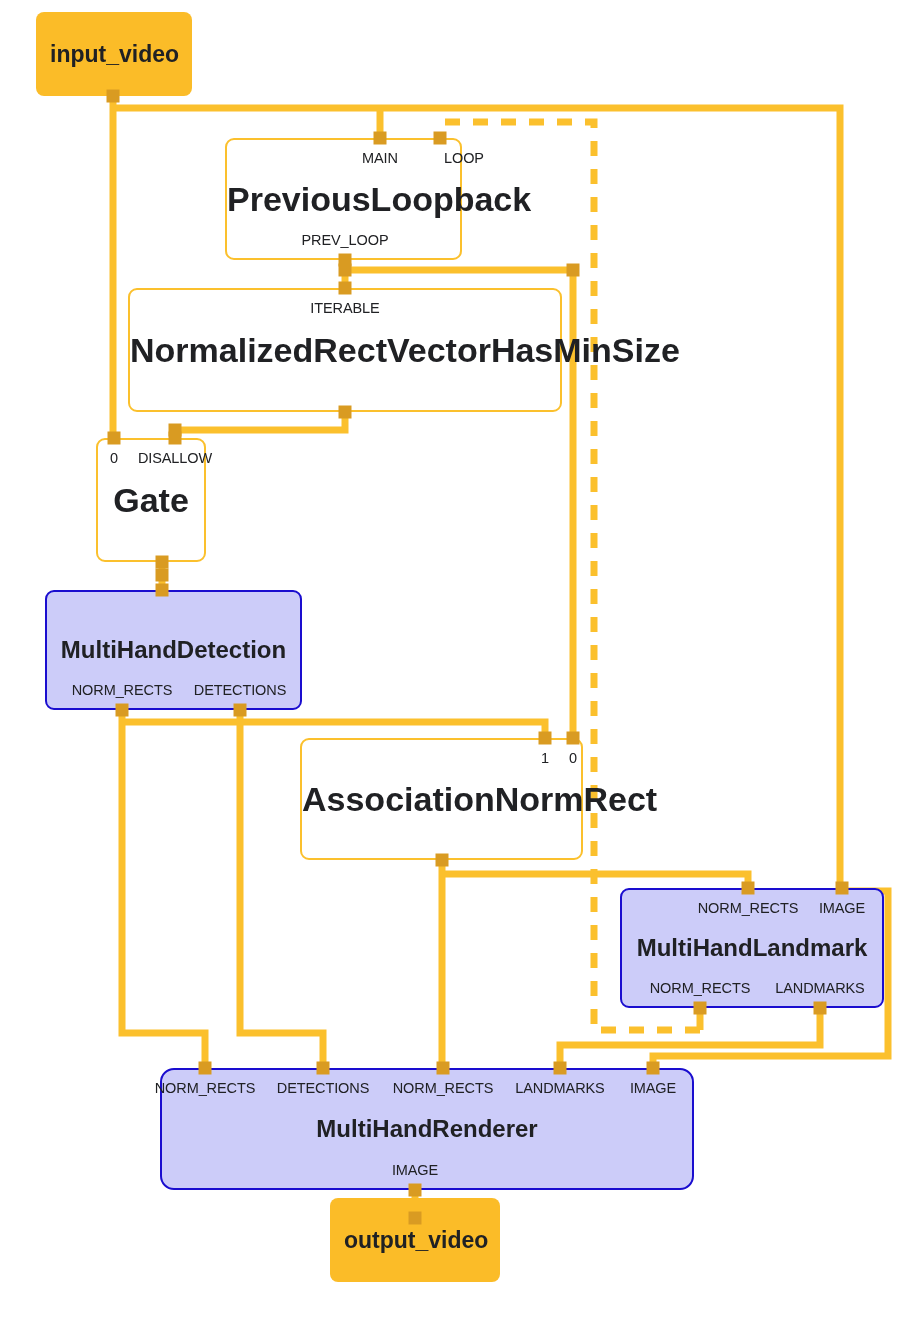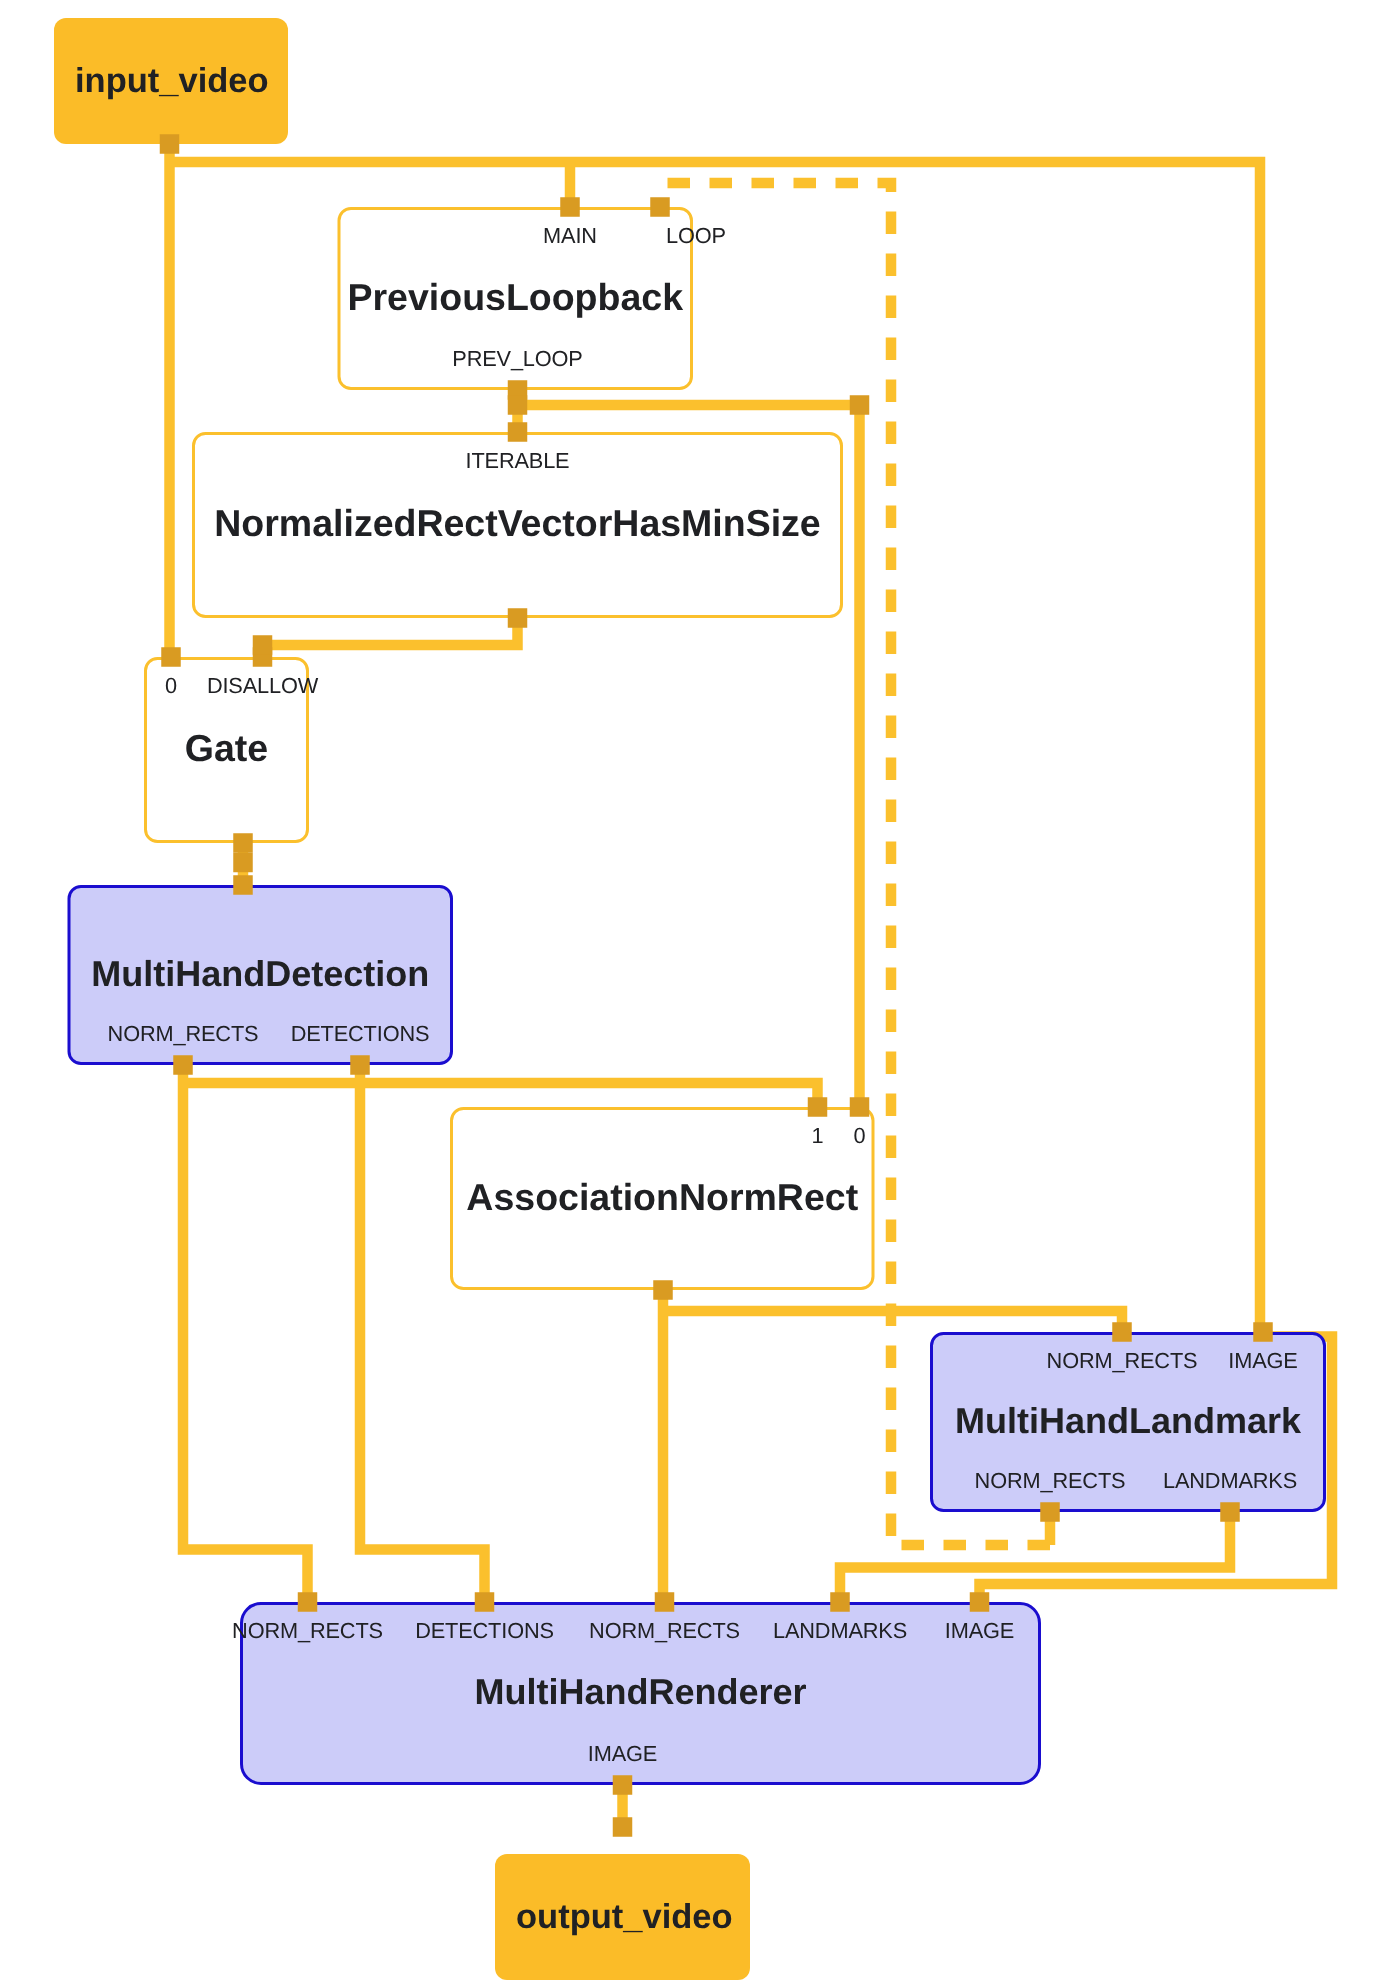--- a/index.html
+++ b/index.html
@@ -5,21 +5,21 @@
   html,body{margin:0;padding:0;background:#ffffff;}
   body{width:918px;height:1322px;font-family:"Liberation Sans",sans-serif;position:relative;overflow:hidden;}
   #stage{position:relative;width:918px;height:1177px;}
   svg.edges{position:absolute;left:0;top:0;width:918px;height:1322px;}
   .node{position:absolute;box-sizing:border-box;}
   .node .title{position:absolute;left:0;right:0;top:50%;transform:translateY(-50%);
     text-align:center;font-weight:bold;color:#202124;}
   .node.io{background:#fbbc28;border-radius:8px;}
   .node.io .title{font-size:23px;color:#202124;text-align:left;left:14px;}
   .node.calc{background:#ffffff;border:2.5px solid #fbc02d;border-radius:9px;}
-  .node.calc .title{font-size:25px;}
+  .node.calc .title{font-size:34px;}
   .node.sub{background:#ccccf9;border:2.5px solid #1a0dcf;border-radius:9px;margin-left:12px;}
   .node.sub .title{font-size:24px;}
   .portlabel{position:absolute;font-size:14.5px;color:#202124;white-space:nowrap;
      font-family:"Liberation Sans",sans-serif;letter-spacing:-0.1px;}
   .portlabel.top{transform:translateX(-50%);}
   .portsq{position:absolute;width:13px;height:13px;background:#d99b22;
      transform:translate(-50%,-50%);}
 </style>
 </head>
 <body>
@@ -82,21 +82,21 @@
       </div>
       <div class="node calc" style="left: 300px; top: 738px; width: 283px; height: 122px;">
         <div class="title">AssociationNormRect</div>
       </div>
       <div class="node sub" style="left: 608px; top: 888px; width: 264px; height: 120px; padding-left: 48px;">
         <div class="title">MultiHandLandmark</div>
       </div>
       <div class="node sub" style="left: 148px; top: 1068px; width: 534px; height: 122px; border-radius: 14px;">
         <div class="title">MultiHandRenderer</div>
       </div>
-      <div class="node io" style="left: 330px; top: 1198px; width: 170px; height: 84px; margin-top: 38px;">
+      <div class="node io" style="left: 330px; top: 1198px; width: 170px; height: 84px;">
         <div class="title">output_video</div>
       </div>
     </div>
   <div id="ports">
       <div class="portsq" style="left: 113px; top: 96px;"></div>
       <div class="portsq" style="left: 380px; top: 138px;"></div>
       <div class="portlabel top" style="left: 380px; top: 150px;">MAIN</div>
       <div class="portsq" style="left: 440px; top: 138px;"></div>
       <div class="portlabel top" style="left: 464px; top: 150px;">LOOP</div>
       <div class="portsq" style="left: 345px; top: 260px;"></div>

